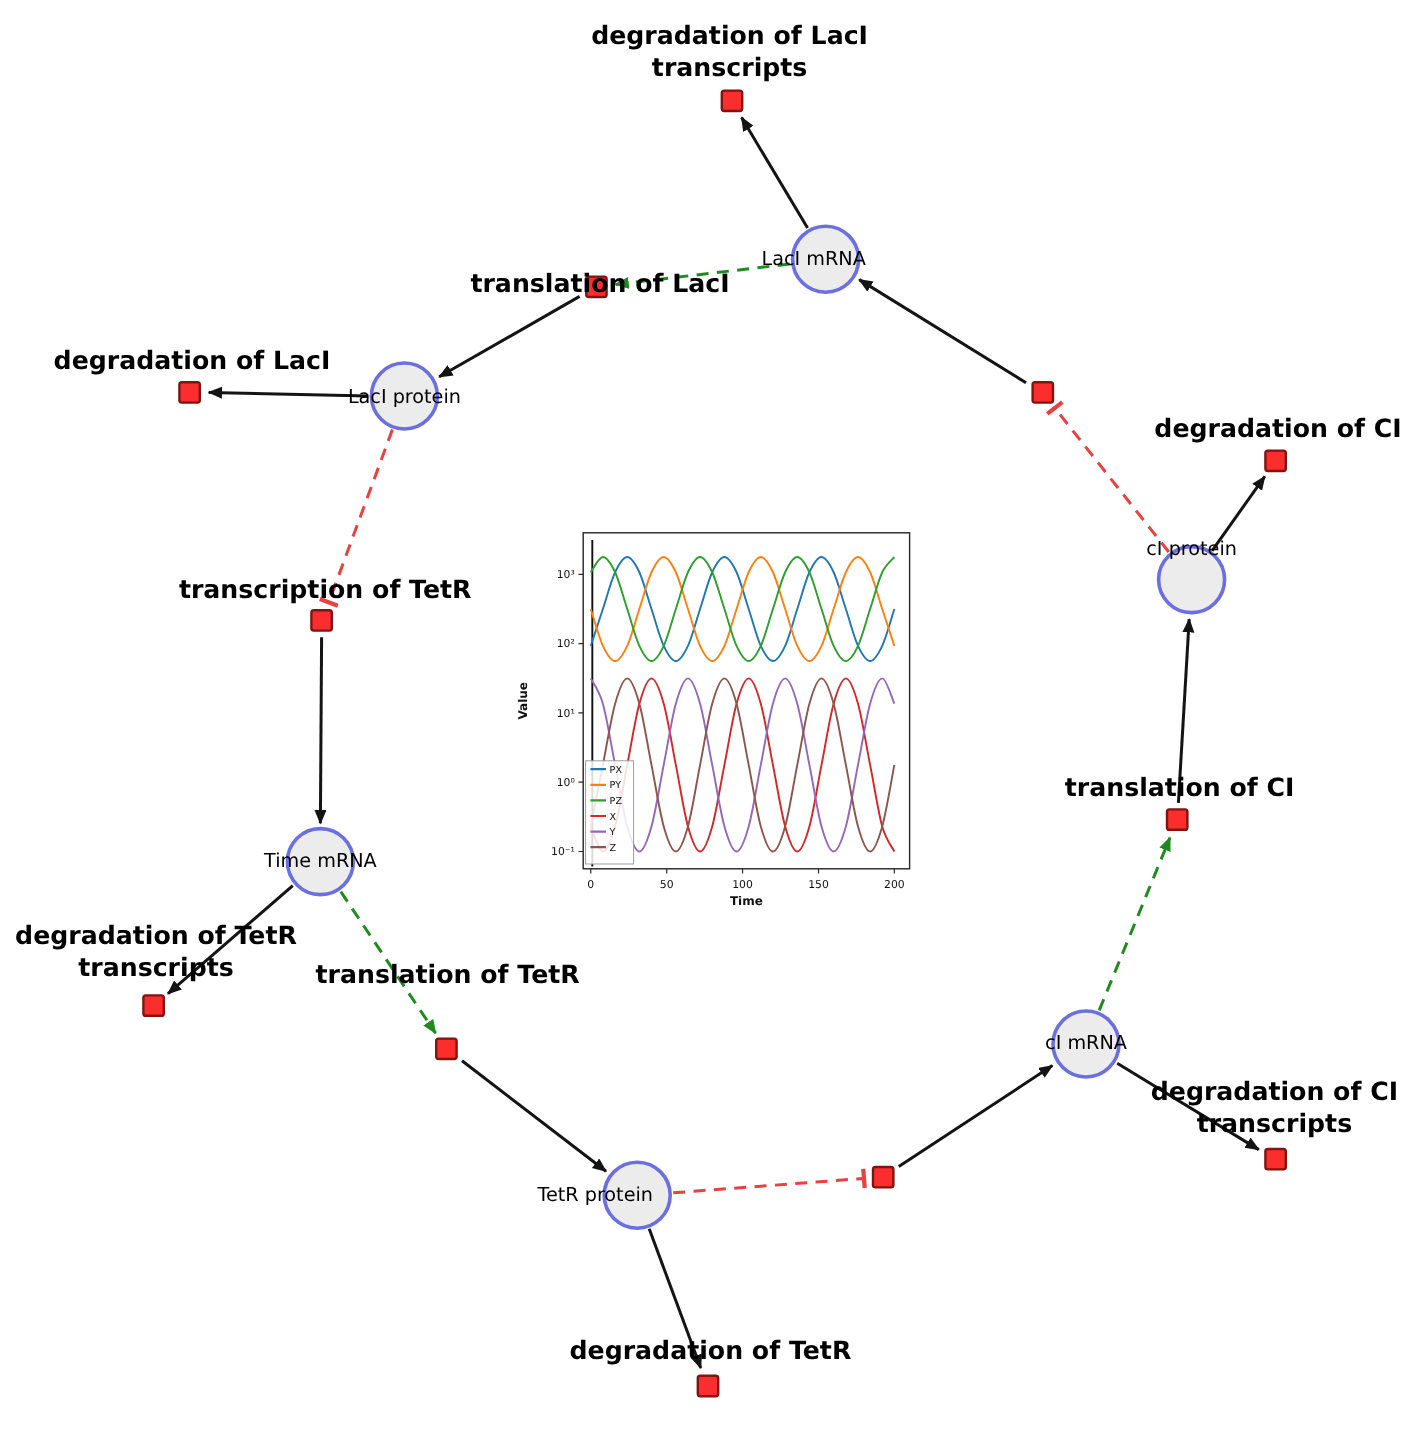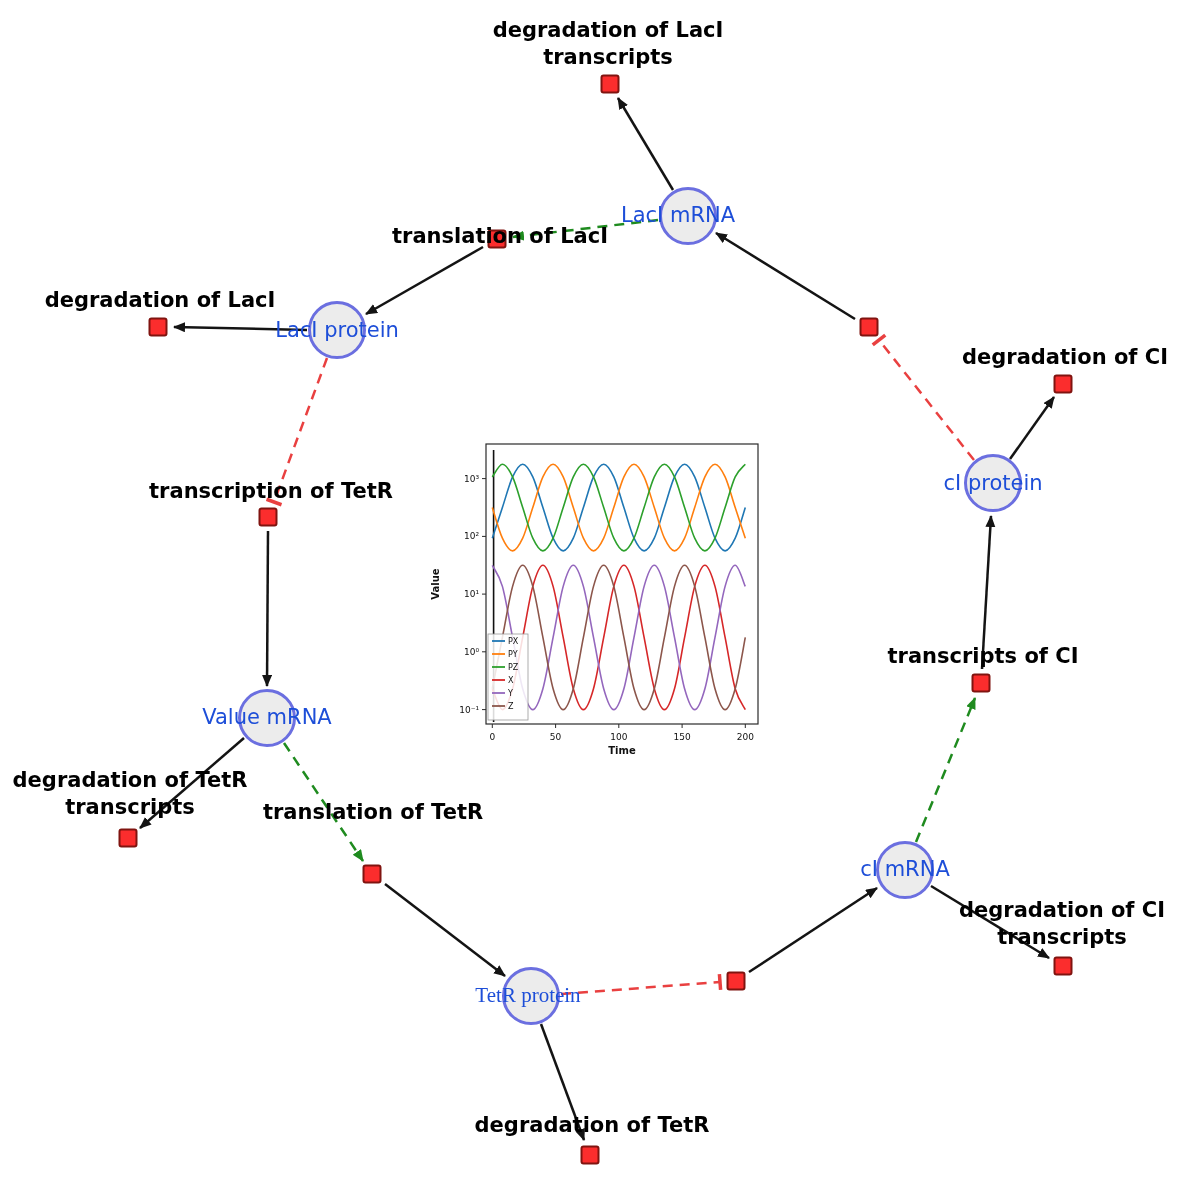--- a/index.html
+++ b/index.html
@@ -5,22 +5,22 @@
   html,body{margin:0;padding:0;background:#fff;}
   body{font-family:"DejaVu Sans","Liberation Sans",sans-serif;}
   .canvas{position:relative;width:1189px;height:1200px;background:#fff;overflow:hidden;}
   .edges-svg{position:absolute;left:0;top:0;}
   .species{position:absolute;width:58px;height:58px;border-radius:50%;
            background:#ececec;border:3px solid #6b6fe0;box-sizing:border-box;
            transform:translate(-50%,-50%);z-index:3;}
   .rsq{position:absolute;width:19px;height:19px;background:#fb2d2d;
        border:2.5px solid #801410;border-radius:3px;box-sizing:border-box;
        transform:translate(-50%,-50%);z-index:4;}
-  .sp-label{position:absolute;transform:translate(-50%,-50%);font-size:21px;
-            color:#1d4ed8;white-space:nowrap;z-index:5;}
+  .sp-label{position:absolute;transform:translate(-50%,-50%);font-size:16px;
+            color:#000000;white-space:nowrap;z-index:5;}
   .rx-label{position:absolute;transform:translate(-50%,-50%);font-weight:bold;
             font-size:21px;color:#000;text-align:center;line-height:1.3;
             white-space:nowrap;z-index:5;}
   .inset{position:absolute;left:426px;top:436px;z-index:2;}
 </style>
 </head>
 <body>
 
 <div class="canvas">
 
@@ -61,24 +61,24 @@
 
   <div class="species" style="left:688px;top:216px;"></div>
   <div class="species" style="left:337px;top:330px;"></div>
   <div class="species" style="left:267px;top:718px;"></div>
   <div class="species" style="left:531px;top:996px;"></div>
   <div class="species" style="left:905px;top:870px;"></div>
   <div class="species" style="left:993px;top:483px;"></div>
 
   <div class="sp-label" style="left:678px;top:215px;">LacI mRNA</div>
   <div class="sp-label" style="left:337px;top:330px;">LacI protein</div>
-  <div class="sp-label" style="left:267px;top:717px;">Value mRNA</div>
-  <div class="sp-label" style="left:528px;top:995px;font-family:Liberation Serif, serif;">TetR protein</div>
+  <div class="sp-label" style="left:267px;top:717px;">Time mRNA</div>
+  <div class="sp-label" style="left:496px;top:995px;">TetR protein</div>
   <div class="sp-label" style="left:905px;top:869px;">cI mRNA</div>
-  <div class="sp-label" style="left:993px;top:483px;">cI protein</div>
+  <div class="sp-label" style="left:993px;top:457px;">cI protein</div>
 
   <div class="rsq" style="left:610px;top:84px;"></div>
   <div class="rsq" style="left:497px;top:239px;"></div>
   <div class="rsq" style="left:869px;top:327px;"></div>
   <div class="rsq" style="left:158px;top:327px;"></div>
   <div class="rsq" style="left:1063px;top:384px;"></div>
   <div class="rsq" style="left:268px;top:517px;"></div>
   <div class="rsq" style="left:981px;top:683px;"></div>
   <div class="rsq" style="left:128px;top:838px;"></div>
   <div class="rsq" style="left:372px;top:874px;"></div>
@@ -96,21 +96,21 @@
   <div class="rx-label" style="left:160px;top:301px;">
     <div>degradation of LacI</div>
   </div>
   <div class="rx-label" style="left:1065px;top:358px;">
     <div>degradation of CI</div>
   </div>
   <div class="rx-label" style="left:271px;top:492px;">
     <div>transcription of TetR</div>
   </div>
   <div class="rx-label" style="left:983px;top:657px;">
-    <div>transcripts of CI</div>
+    <div>translation of CI</div>
   </div>
   <div class="rx-label" style="left:130px;top:794px;">
     <div>degradation of TetR</div>
     <div>transcripts</div>
   </div>
   <div class="rx-label" style="left:373px;top:813px;">
     <div>translation of TetR</div>
   </div>
   <div class="rx-label" style="left:1062px;top:924px;">
     <div>degradation of CI</div>

